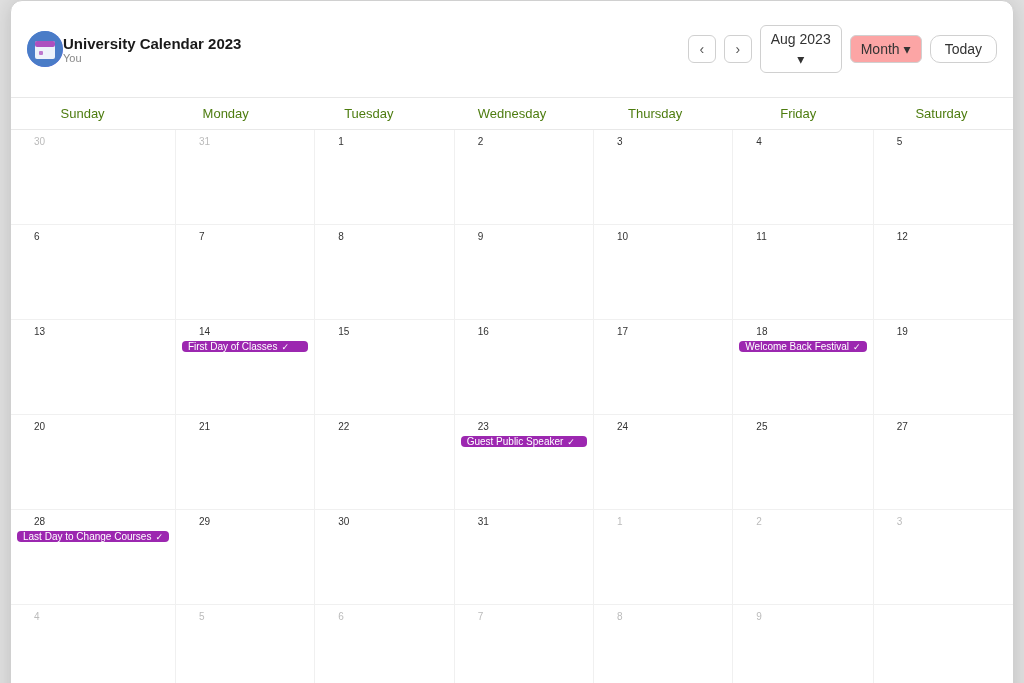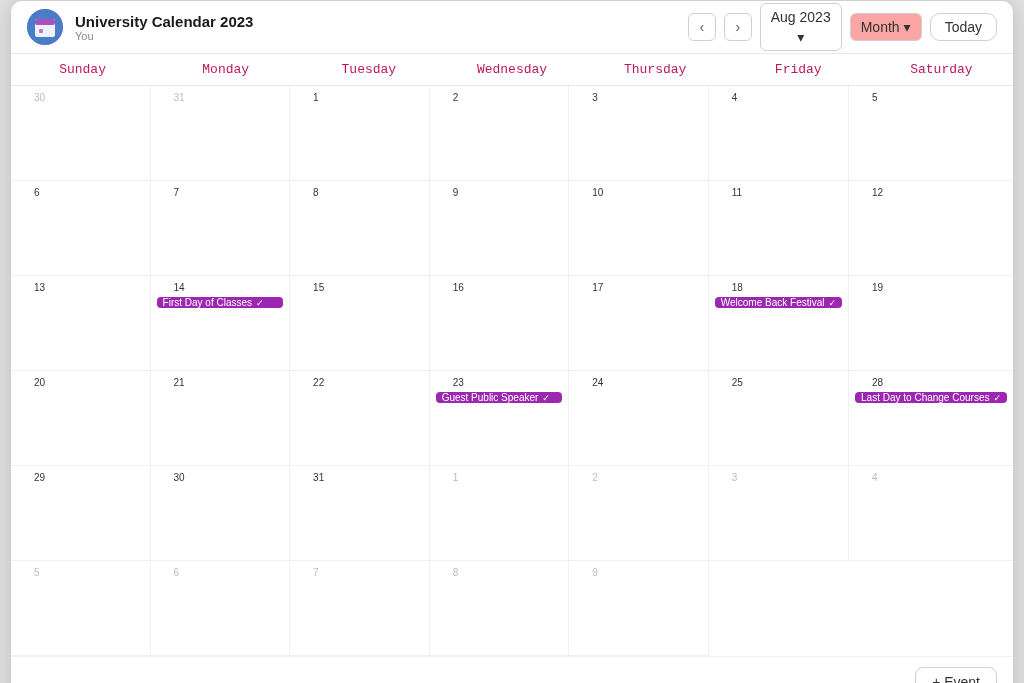--- a/index.html
+++ b/index.html
@@ -15,23 +15,22 @@
       width: 1004px;
       background: #fff;
       border-radius: 12px;
       box-shadow: 0 2px 20px rgba(0,0,0,0.15);
       overflow: hidden;
       border: 1px solid #d0d0d0;
     }
     .header {
       display: flex;
       align-items: center;
-      padding: 2px 16px;
+      padding: 24px 16px;
       border-bottom: 1px solid #e8e8e8;
-      gap: 12px;
     }
     .app-icon {
       width: 36px;
       height: 36px;
       border-radius: 50%;
       background: linear-gradient(135deg, #4a90d9, #7b68ee);
       display: flex;
       align-items: center;
       justify-content: center;
       font-size: 16px;
@@ -110,23 +109,22 @@
     }
     .calendar-grid {
       display: grid;
       grid-template-columns: repeat(7, 1fr);
     }
     .day-header {
       text-align: center;
       padding: 8px 0;
       font-size: 13px;
       font-weight: 500;
-      color: #be185d;
+      color: #4d7c0f;
       border-bottom: 1px solid #e8e8e8;
-      font-family: Liberation Mono, monospace;
     }
     .day-cell {
       border-right: 1px solid #f0f0f0;
       border-bottom: 1px solid #f0f0f0;
       min-height: 95px;
       padding: 6px;
       position: relative;
     }
     .day-cell:nth-child(7n) { border-right: none; }
     .day-number {
@@ -311,20 +309,23 @@
             <span class="check">✓</span>
           </div>
         </div>
         <div class="day-cell">
           <div class="day-number">24</div>
         </div>
         <div class="day-cell">
           <div class="day-number">25</div>
         </div>
         <div class="day-cell">
+          <div class="day-number">27</div>
+        </div>
+        <div class="day-cell">
           <div class="day-number">28</div>
           <div class="event-chip">
             <span>Last Day to Change Courses</span>
             <span class="check">✓</span>
           </div>
         </div>
         <div class="day-cell">
           <div class="day-number">29</div>
         </div>
         <div class="day-cell">

